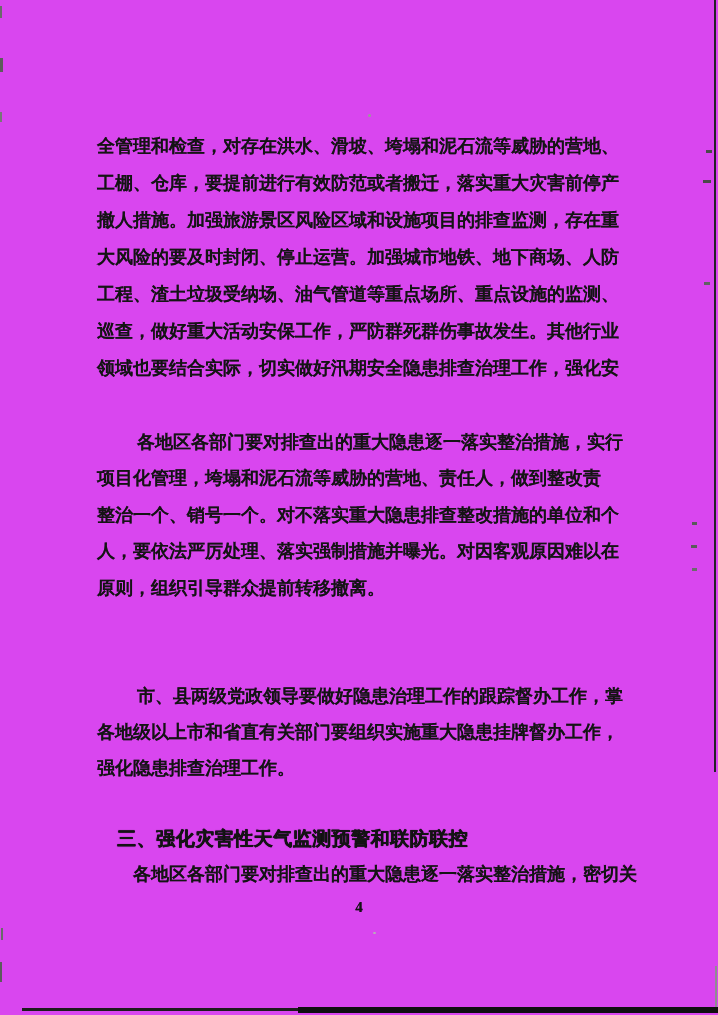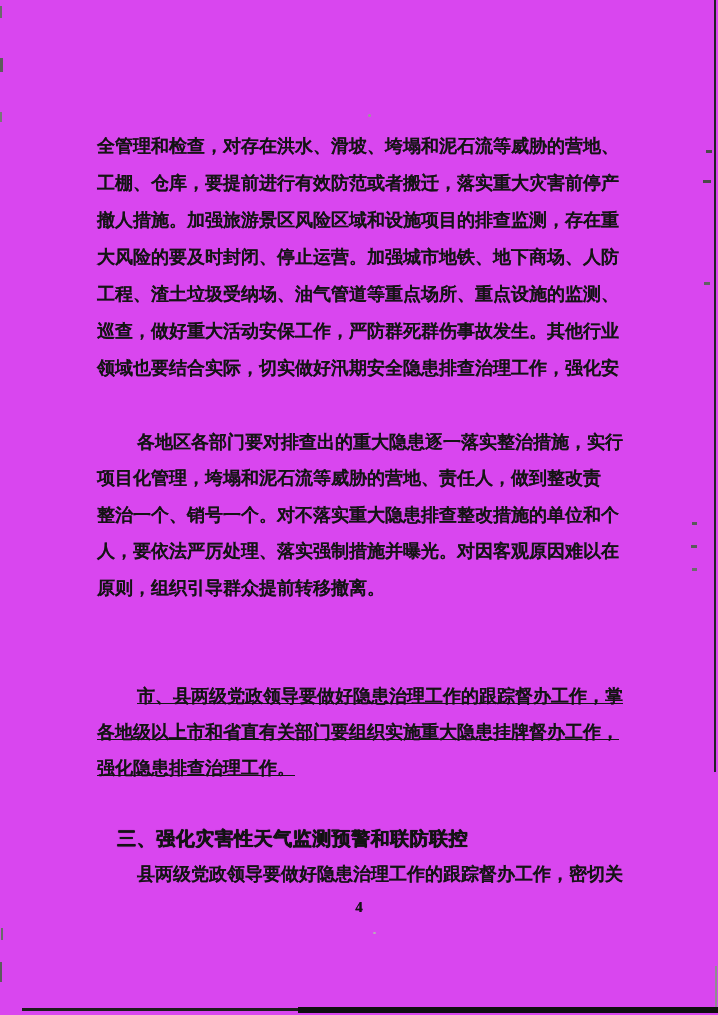--- a/index.html
+++ b/index.html
@@ -24,21 +24,21 @@
     font-weight: 700;
     letter-spacing: 0px;
     text-shadow: 0 0 0.5px rgba(0,0,0,0.55);
   }
   .line {
     white-space: nowrap;
   }
   .indent { padding-left: 36px; text-align: right; }
   .p1 { top: 128px; line-height: 37px; }
   .p2 { top: 424px; line-height: 36.4px; }
-  .p3 { top: 678px; line-height: 36.2px; text-decoration: underline; }
+  .p3 { top: 678px; line-height: 36.2px; }
   .heading {
     position: absolute;
     left: 81px;
     top: 820px;
     width: 526px;
     font-size: 19px;
     font-weight: 900;
     line-height: 38px;
     padding-left: 36px;
     letter-spacing: 0.5px;
@@ -101,21 +101,21 @@
 
   <div class="para p3">
     <div class="line indent">市、县两级党政领导要做好隐患治理工作的跟踪督办工作，掌</div>
     <div class="line">各地级以上市和省直有关部门要组织实施重大隐患挂牌督办工作，</div>
     <div class="line">强化隐患排查治理工作。</div>
   </div>
 
   <div class="heading">三、强化灾害性天气监测预警和联防联控</div>
 
   <div class="para p4">
-    <div class="line indent">县两级党政领导要做好隐患治理工作的跟踪督办工作，密切关</div>
+    <div class="line indent">各地区各部门要对排查出的重大隐患逐一落实整治措施，密切关</div>
   </div>
 
   <div class="page-number">4</div>
 
   <div class="artifact edge-right-line"></div>
   <div class="artifact edge-right-line2"></div>
   <div class="artifact edge-bottom-thin"></div>
   <div class="artifact edge-bottom-thick"></div>
   <div class="artifact spk1"></div>
   <div class="artifact spk2"></div>

